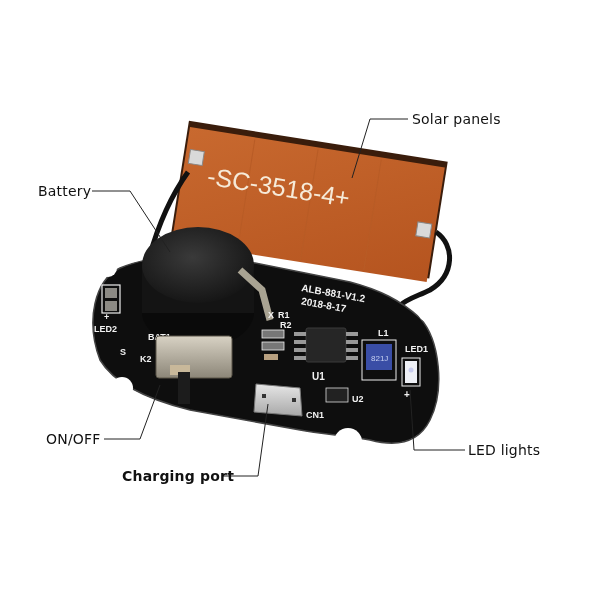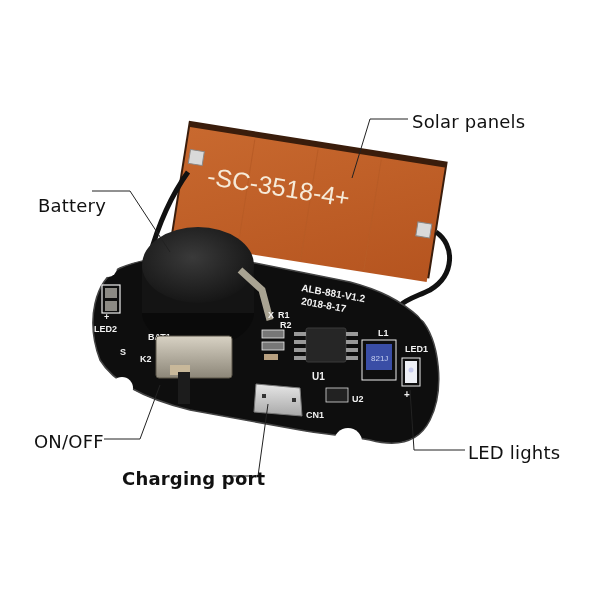--- a/index.html
+++ b/index.html
@@ -2,21 +2,21 @@
 <html><head>
   <meta charset="utf-8">
   <style>
     html, body { margin: 0; padding: 0; }
     body {
       width: 600px; height: 600px; background: #ffffff; overflow: hidden;
       font-family: "DejaVu Sans", sans-serif; position: relative;
     }
     .stage { position: absolute; left: 0; top: 0; width: 600px; height: 600px; }
     .label {
-      position: absolute; font-size: 18px; color: #111111; white-space: nowrap;
+      position: absolute; font-size: 14px; color: #111111; white-space: nowrap;
       font-family: "DejaVu Sans", sans-serif; letter-spacing: 0.2px;
     }
     .silk { font-family: "Liberation Sans", sans-serif; font-weight: bold; fill: #f2f2f2; }
     .panel-text { font-family: "Liberation Sans", sans-serif; fill: #f6ead8; }
   </style>
 </head>
 <body>
 
 <div class="stage">
   <svg width="600" height="600" viewBox="0 0 600 600">
@@ -138,17 +138,17 @@
       <polyline points="408,119 370,119 352,178"></polyline>
       <polyline points="92,191 130,191 170,252"></polyline>
       <polyline points="104,439 140,439 160,385"></polyline>
       <polyline points="222,476 258,476 268,404"></polyline>
       <polyline points="465,450 414,450 410,390"></polyline>
     </g>
   </svg>
 
   
   <div class="label" style="left:412px; top:111px;">Solar panels</div>
-  <div class="label" style="left:38px; top:183px;margin-top:12px;">Battery</div>
-  <div class="label" style="left:34px; top:431px;text-align:right;">ON/OFF</div>
+  <div class="label" style="left:38px; top:183px;">Battery</div>
+  <div class="label" style="left:46px; top:431px;text-align:right;">ON/OFF</div>
   <div class="label" style="left:122px; top:468px;font-weight:bold;">Charging port</div>
   <div class="label" style="left:448px; top:442px;margin-left:20px;">LED lights</div>
 </div>
 
 </body></html>

